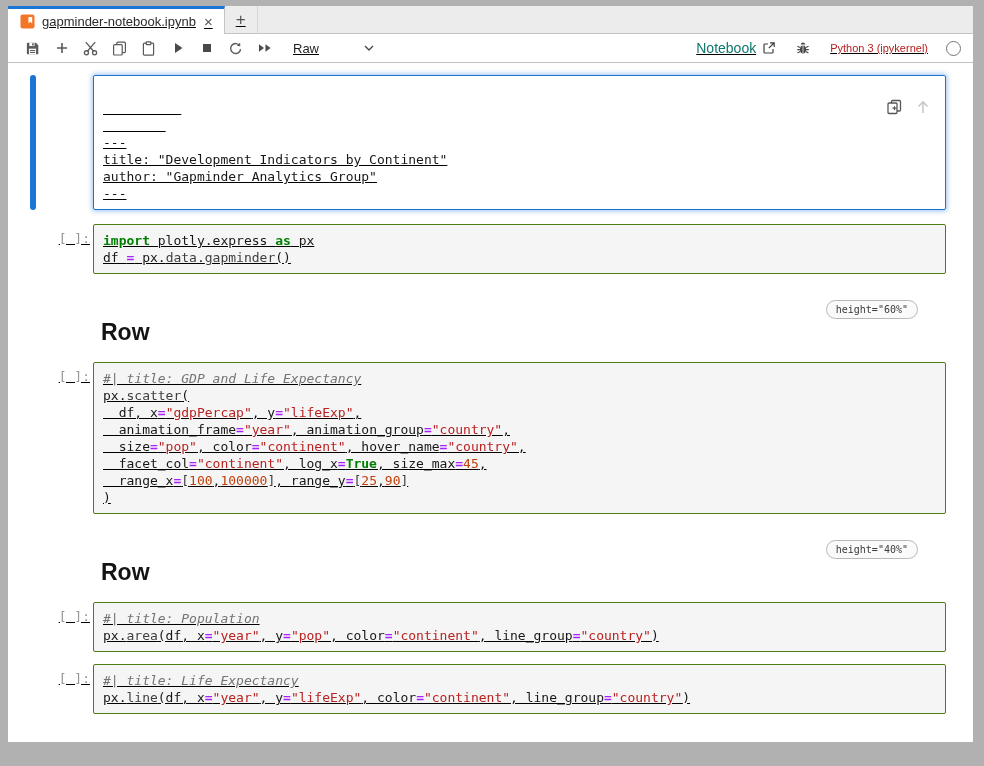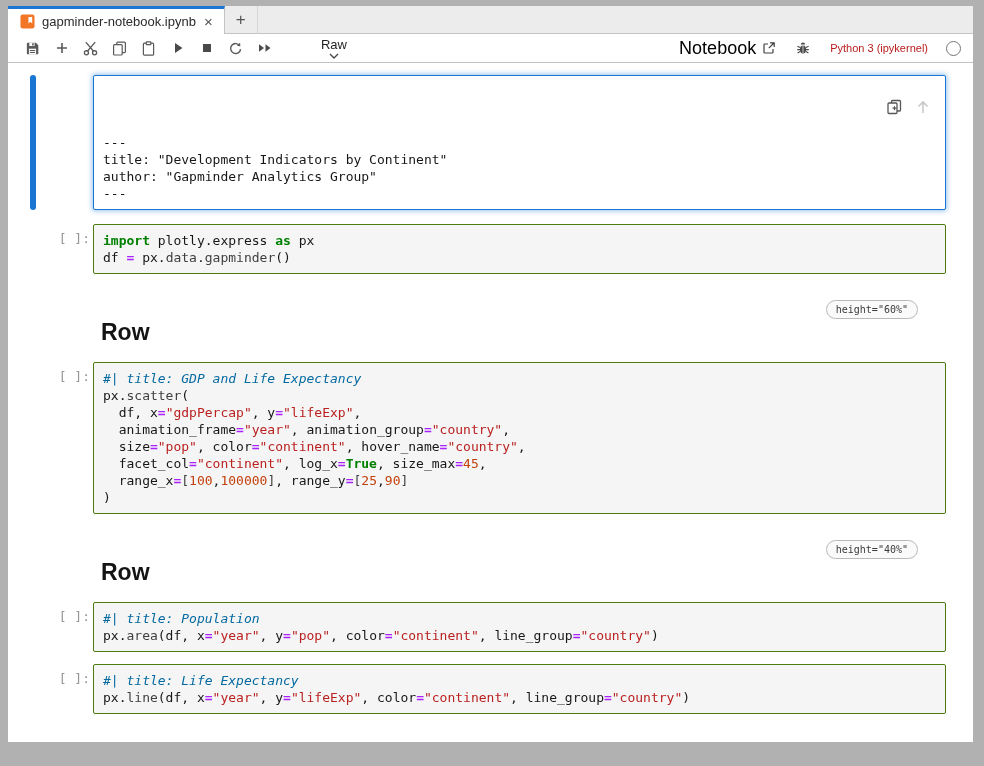--- a/index.html
+++ b/index.html
@@ -1,18 +1,18 @@
 <!DOCTYPE html>
 <html><head>
 <meta charset="utf-8">
 <style>
   * { box-sizing: border-box; margin: 0; padding: 0; }
   html,body { width: 984px; height: 766px; }
   body { background:#b1b1b1; font-family:"Liberation Sans", sans-serif; }
-  .frame { width:984px; height:766px; padding:6px 11px 24px 8px; }
+  .frame { width:984px; height:766px; padding:6px 11px 24px 8px;text-decoration:underline; }
   .window { width:100%; height:100%; background:#fff; display:flex; flex-direction:column; overflow:hidden; }
 
   
   .tabbar { height:28px; display:flex; align-items:stretch; background:#ececec; flex:0 0 auto; }
   .tab-active { background:#fff; border-top:3px solid #1976d2; border-right:1px solid #c4c4c4;
                 display:flex; align-items:center; gap:7px; padding:0 10px 0 12px; }
   .tab-title { font-size:13px; color:#2b2b2b; white-space:nowrap; }
   .tab-close { font-size:15px; color:#555; line-height:1; cursor:pointer; padding:0 1px; }
   .nb-file-icon { width:15px; height:15px; flex:0 0 auto; }
   .tab-plus { width:33px; display:flex; align-items:center; justify-content:center;
@@ -20,24 +20,24 @@
               color:#555; font-size:17px; cursor:pointer; }
   .tab-fill { flex:1; border-bottom:1px solid #c4c4c4; }
 
   
   .toolbar { height:29px; display:flex; align-items:center; padding:0 12px 0 10px;
              border-bottom:1px solid #c2c2c2; flex:0 0 auto; background:#fff; }
   .tbtn { width:29px; height:26px; display:flex; align-items:center; justify-content:center;
           color:#5a5a5a; cursor:pointer; flex:0 0 auto; }
   .tbtn svg { display:block; }
   .celltype { margin-left:14px; width:82px; display:flex; align-items:center; justify-content:space-between;
-              font-size:13px; color:#1f1f1f; cursor:pointer;flex-direction:column; }
+              font-size:13px; color:#1f1f1f; cursor:pointer; }
   .tb-spacer { flex:1; }
   .tb-right { display:flex; align-items:center; gap:18px; }
-  .nb-link { display:flex; align-items:center; gap:6px; font-size:18px; color:#000000; cursor:pointer; }
+  .nb-link { display:flex; align-items:center; gap:6px; font-size:14px; color:#0f766e; cursor:pointer; }
   .kernel-name { font-size:11px; color:#b91c1c; cursor:pointer; }
   .kernel-status { width:15px; height:15px; border:1.6px solid #767676; border-radius:50%; cursor:pointer; }
 
   
   .content { flex:1; overflow:hidden; padding-top:12px; background:#fff; }
   .cell { display:flex; padding-left:22px; padding-right:27px; align-items:stretch; }
   .collapser { width:6px; border-radius:3px; flex:0 0 auto; }
   .collapser.active { background:#1976d2; }
   .prompt { width:57px; flex:0 0 auto; text-align:right; padding-right:3px; padding-top:7px;
             font-family:"DejaVu Sans Mono", monospace; font-size:13px; color:#949494; }
@@ -46,21 +46,21 @@
            line-height:17px; white-space:pre; overflow:hidden; }
   .input.selected { background:#fff; border:1px solid #1976d2; position:relative;
                     box-shadow:0 0 5px 1px rgba(25,118,210,.45); }
   .code-line { min-height:17px; }
 
   
   .tok-p { color:#171717; }
   .tok-k { color:#008000; font-weight:bold; }
   .tok-o { color:#AA22FF; font-weight:bold; }
   .tok-s { color:#BA2121; }
-  .tok-c { color:#0369a1; font-style:italic; }
+  .tok-c { color:#737373; font-style:italic; }
   .tok-n { color:#c2410c; }
   .tok-f { color:#404040; }
 
   
   .cell-toolbar { position:absolute; top:6px; right:8px; display:flex; gap:13px; }
   .ctbtn { width:16px; height:16px; color:#565656; cursor:pointer; }
   .ctbtn.disabled { color:#c9c9c9; cursor:default; }
 
   
   .md-row { position:relative; height:46px; margin:26px 0 16px; }

